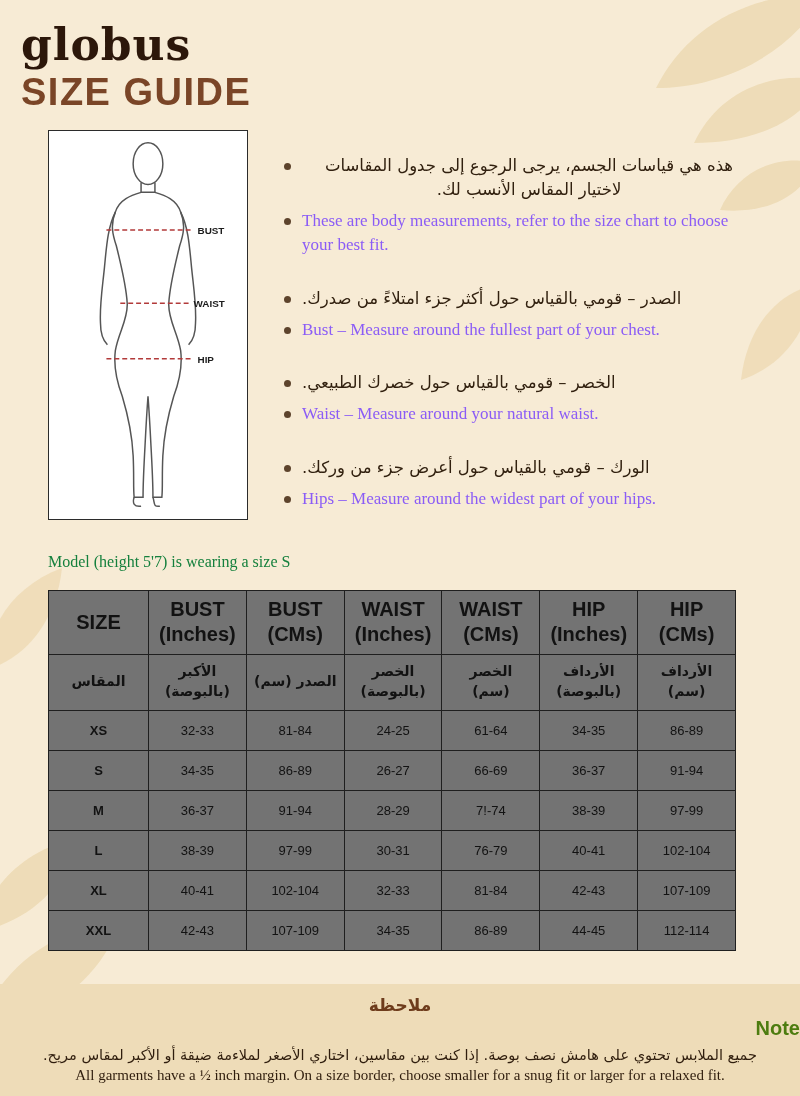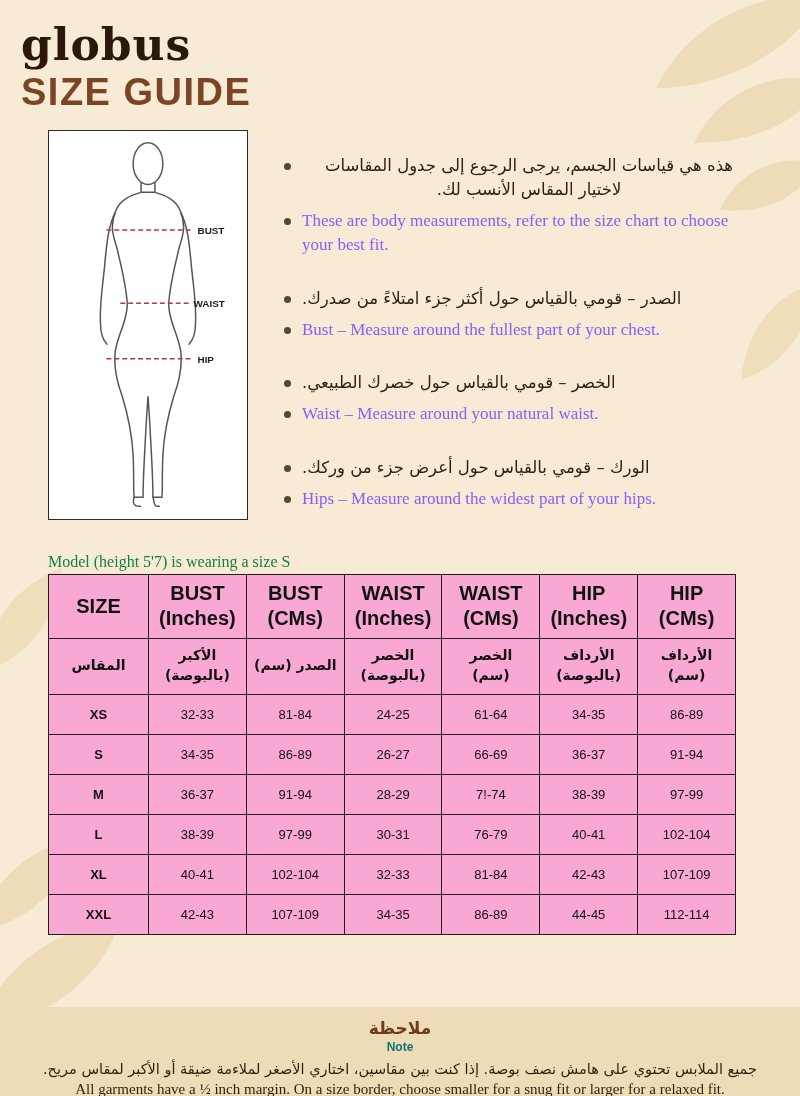--- a/index.html
+++ b/index.html
@@ -50,49 +50,49 @@
   .en {
     font-family:"Liberation Serif", serif;
     font-size:17px; color:#8b5cf6; line-height:1.4;
   }
 
   .model-note { padding:20px 48px 0; }
   .model-note .ar { font-size:16px; }
   .model-note .en { font-size:16px; color:#15803d; margin-top:11px; }
 
   .size-table {
-    margin:0 48px 0; width:688px;
-    border-collapse:collapse; background:#f9a8d4;
+    margin:16px 48px 0; width:688px;
+    border-collapse:collapse; background:#737373;
     table-layout:fixed;
   }
   .size-table th, .size-table td {
     border:1.5px solid #1f1f1f; text-align:center; vertical-align:middle;
     color:#121212;
   }
   .size-table col.c-size { width:100px; }
   tr.head-en th { height:64px; font-size:20px; line-height:1.25; padding:6px 2px; }
   tr.head-en .hl { display:block; }
   tr.head-ar th {
     height:56px; font-size:14px; font-weight:700;
     font-family:"DejaVu Sans", sans-serif; direction:rtl;
     padding:4px 6px; line-height:1.4;
   }
   tbody td { height:40px; font-size:13px; }
   td.size-cell { font-weight:700; }
 
   .footer {
     position:absolute; left:0; right:0; bottom:0; z-index:1;
-    height:89px; background:#eedcb8;
+    height:112px; background:#eedcb8;
     text-align:center; padding-top:11px;
   }
   .note-title-ar {
     font-family:"DejaVu Sans", sans-serif;
     font-weight:700; font-size:17px; color:#6e3c1c;
   }
-  .note-title-en { font-weight:700; font-size:12px; color:#0f766e; margin-top:2px; }
+  .note-title-en { font-weight:700; font-size:20px; color:#4d7c0f; margin-top:2px;text-align:right; }
   .note-ar {
     font-family:"DejaVu Sans", sans-serif; direction:rtl;
     font-size:14.5px; color:#2f1d0d; margin-top:7px; padding:0 30px;
   }
   .note-en {
     font-family:"Liberation Serif", serif;
     font-size:15px; color:#2f1d0d; margin-top:4px; padding:0 30px;
   }
 </style>
 </head>

